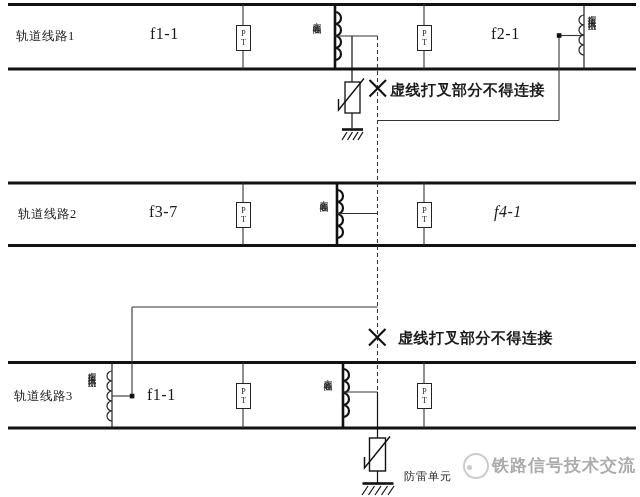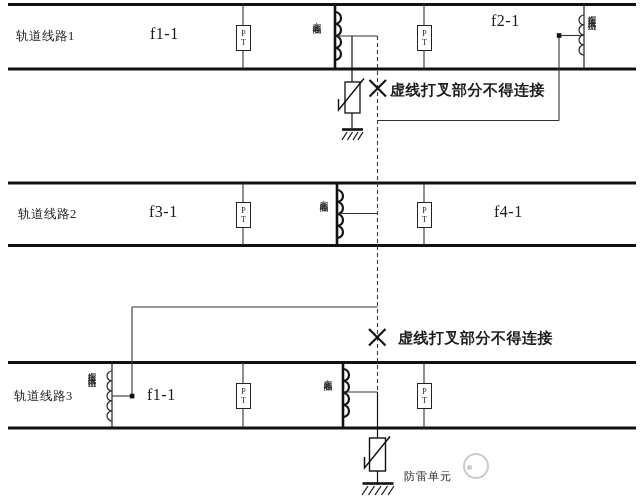--- a/index.html
+++ b/index.html
@@ -121,23 +121,23 @@
         <path d="M387.5,486 l-6,9" stroke-width="1.2"></path>
       <path d="M394,486 l-6,9" stroke-width="1.2"></path>
     </g>
   </svg>
 
   <div class="lbl track-label" style="left:16px;top:28px;">轨道线路1</div>
   <div class="lbl track-label" style="left:18px;top:206px;text-align:center;">轨道线路2</div>
   <div class="lbl track-label" style="left:14px;top:388px;text-align:center;">轨道线路3</div>
 
   <div class="lbl f-label" style="left:150px;top:25px;">f1-1</div>
-  <div class="lbl f-label" style="left:491px;top:12px;text-align:right;">f2-1</div>
-  <div class="lbl f-label" style="left:149px;top:203px;">f3-1</div>
-  <div class="lbl f-label" style="left:494px;top:203px;">f4-1</div>
+  <div class="lbl f-label" style="left:491px;top:25px;text-align:right;">f2-1</div>
+  <div class="lbl f-label" style="left:149px;top:203px;">f3-7</div>
+  <div class="lbl f-label" style="left:494px;top:203px;font-style:italic;">f4-1</div>
   <div class="lbl f-label" style="left:147px;top:386px;">f1-1</div>
 
   <div class="pt" style="left:236px;top:25px;">
     <span>P</span>
     <span>T</span>
   </div>
   <div class="pt" style="left:417px;top:25px;">
     <span>P</span>
     <span>T</span>
   </div>
@@ -164,14 +164,15 @@
   <div class="vlabel" style="left:588px;top:8px;">空扼流抗流器</div>
   <div class="vlabel" style="left:88px;top:365px;">空扼流抗流器</div>
 
   <div class="lbl note" style="left:390px;top:81px;">虚线打叉部分不得连接</div>
   <div class="lbl note" style="left:398px;top:329px;">虚线打叉部分不得连接</div>
   <div class="lbl small-label" style="left:404px;top:469px;">防雷单元</div>
 
   <div class="wm-logo" style="left:463px;top:453px;">
       <i></i>
     </div>
+  <div class="lbl watermark" style="left:492px;top:454px;">铁路信号技术交流</div>
 
 </div>
 
 </body></html>

